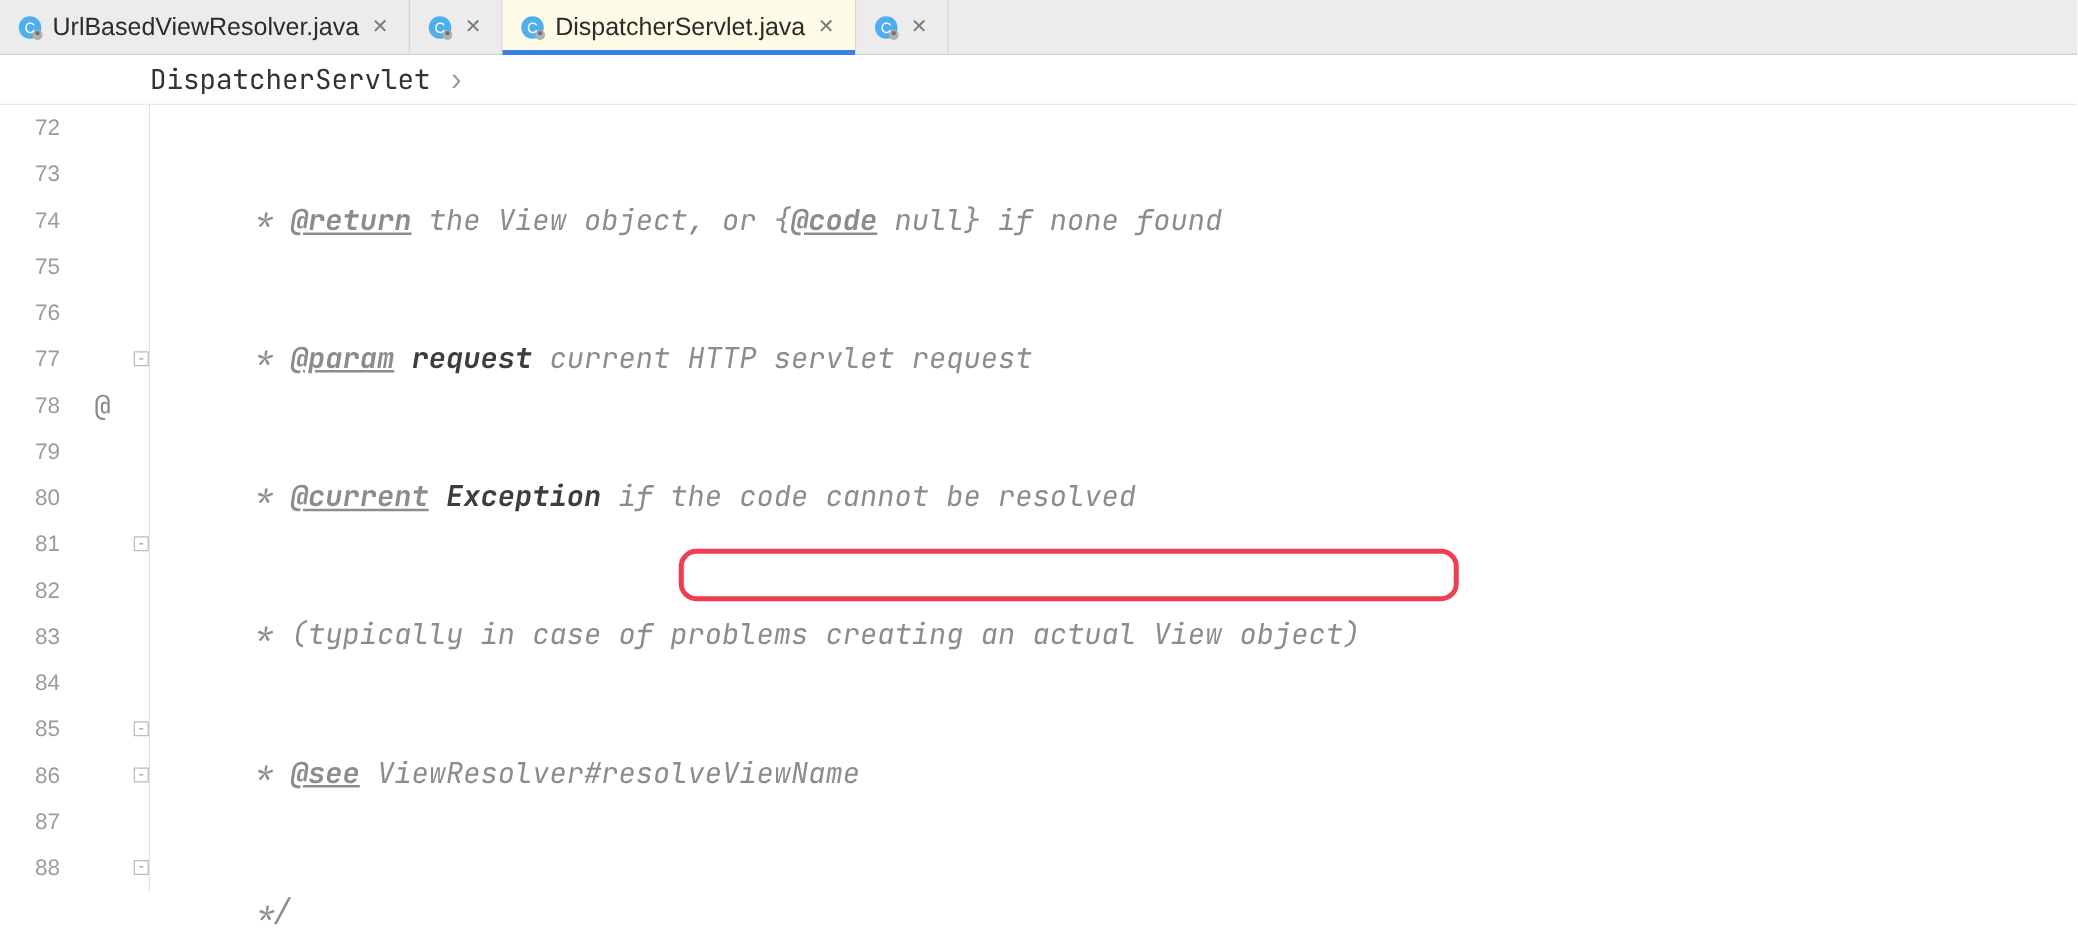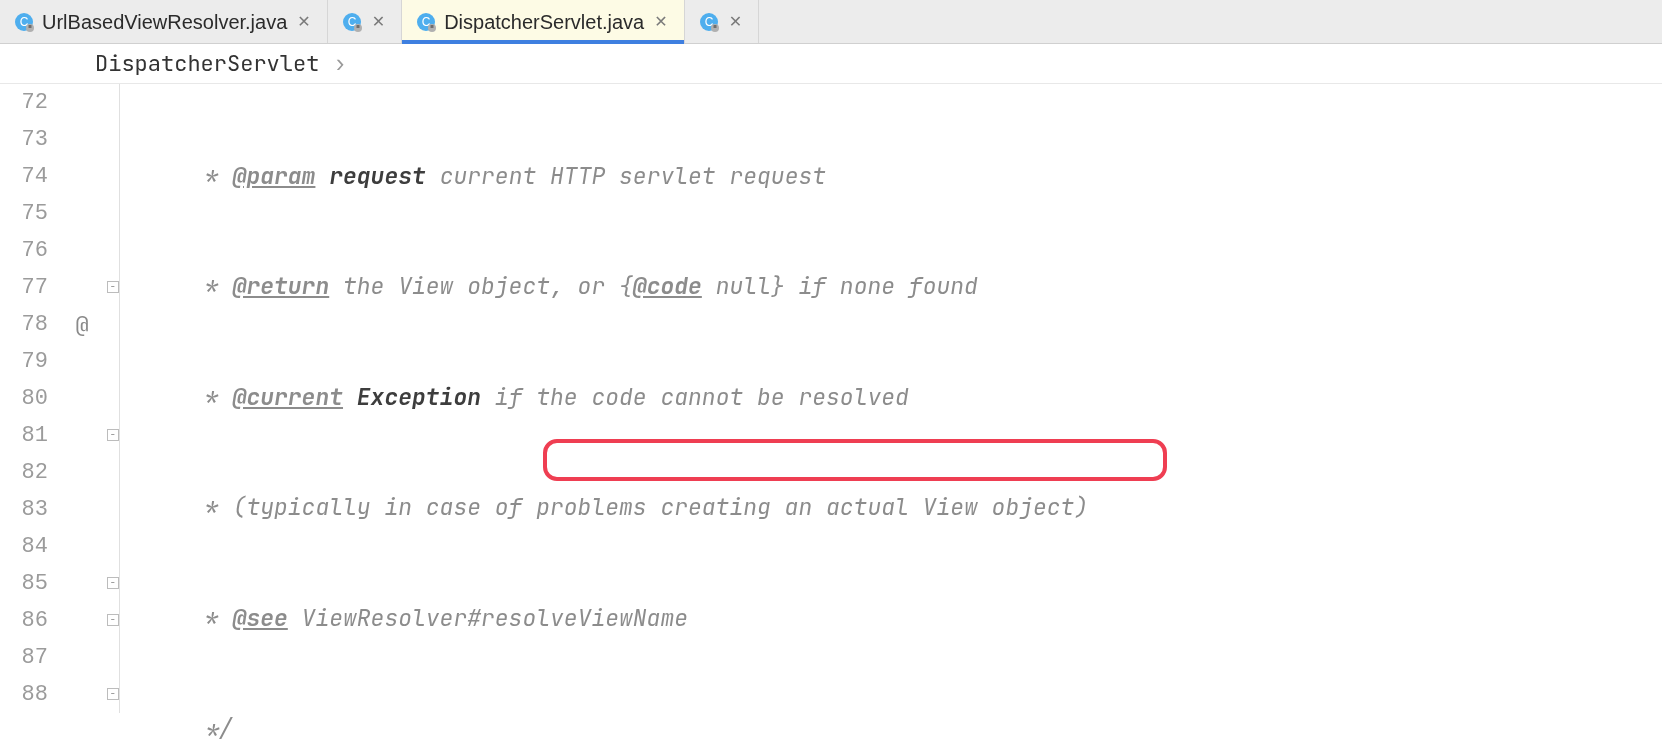--- a/index.html
+++ b/index.html
@@ -51,43 +51,43 @@
   .tab .close-x {
     color: #7a7a7a;
     font-size: 16px;
     padding: 0 2px;
   }
   
   .breadcrumb {
     display: flex;
     align-items: center;
     height: 40px;
-    padding-left: 95px;
+    padding-left: 120px;
     gap: 14px;
     font-family: "JetBrains Mono", monospace;
     font-size: 22px;
     color: #333;
     background: #fff;
     border-bottom: 1px solid #e8e8e8;
   }
   .breadcrumb .chev { color: #9a9a9a; }
   
   .editor {
     display: flex;
     height: calc(752px - 44px - 40px);
     background: #fff;
     position: relative;
   }
   .gutter-lines {
     width: 58px;
     text-align: right;
     padding-right: 10px;
     color: #9b9b9b;
-    font-family: Liberation Mono, monospace;
-    font-size: 22px;
+    font-family: Liberation Sans, sans-serif;
+    font-size: 18px;
     user-select: none;
   }
   .gutter-ann {
     width: 48px;
     text-align: center;
     color: #8a8a8a;
     font-family: "JetBrains Mono", monospace;
     font-size: 22px;
   }
   .fold-gutter {
@@ -226,22 +226,22 @@
 
   <div class="fold-gutter" id="fold-gutter" style="height: 629px;">
       <div class="fold-mark" style="top: 197px;">−</div>
       <div class="fold-mark" style="top: 345px;">−</div>
       <div class="fold-mark" style="top: 493px;">−</div>
       <div class="fold-mark" style="top: 530px;">−</div>
       <div class="fold-mark" style="top: 604px;">−</div>
     </div>
 
   <div class="code">
+    <div class="row"><span class="comment">     * </span><span class="jdtag">@return</span><span class="comment"> the View object, or {</span><span class="jdtag">@code</span><span class="jdcode"> null} if none found</span></div>
     <div class="row"><span class="comment">     * </span><span class="jdtag">@param</span><span class="jdname"> request</span><span class="comment"> current HTTP servlet request</span></div>
-    <div class="row"><span class="comment">     * </span><span class="jdtag">@return</span><span class="comment"> the View object, or {</span><span class="jdtag">@code</span><span class="jdcode"> null} if none found</span></div>
     <div class="row"><span class="comment">     * </span><span class="jdtag">@current</span><span class="jdname"> Exception</span><span class="comment"> if the code cannot be resolved</span></div>
     <div class="row"><span class="comment">     * (typically in case of problems creating an actual View object)</span></div>
     <div class="row"><span class="comment">     * </span><span class="jdtag">@see</span><span class="comment"> ViewResolver#resolveViewName</span></div>
     <div class="row"><span class="comment">     */</span></div>
     
     
     
     
     
     

